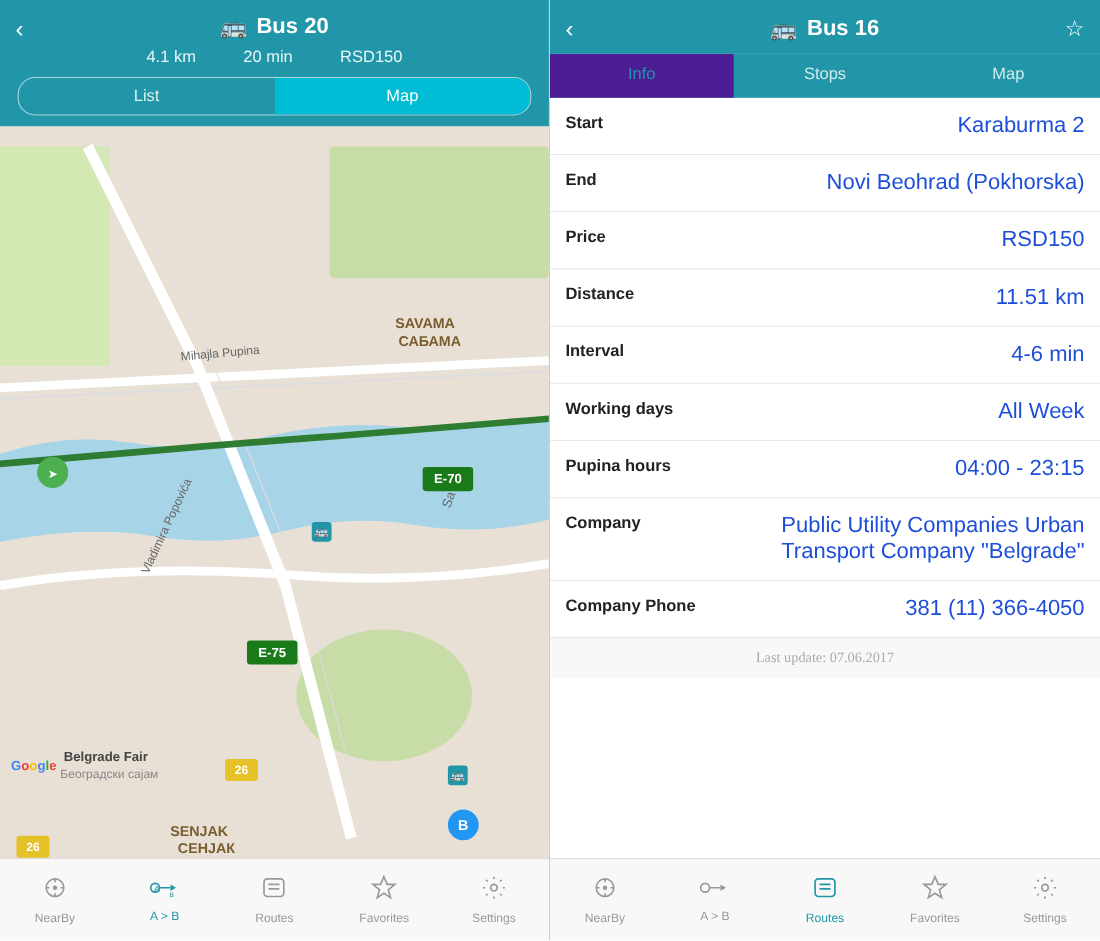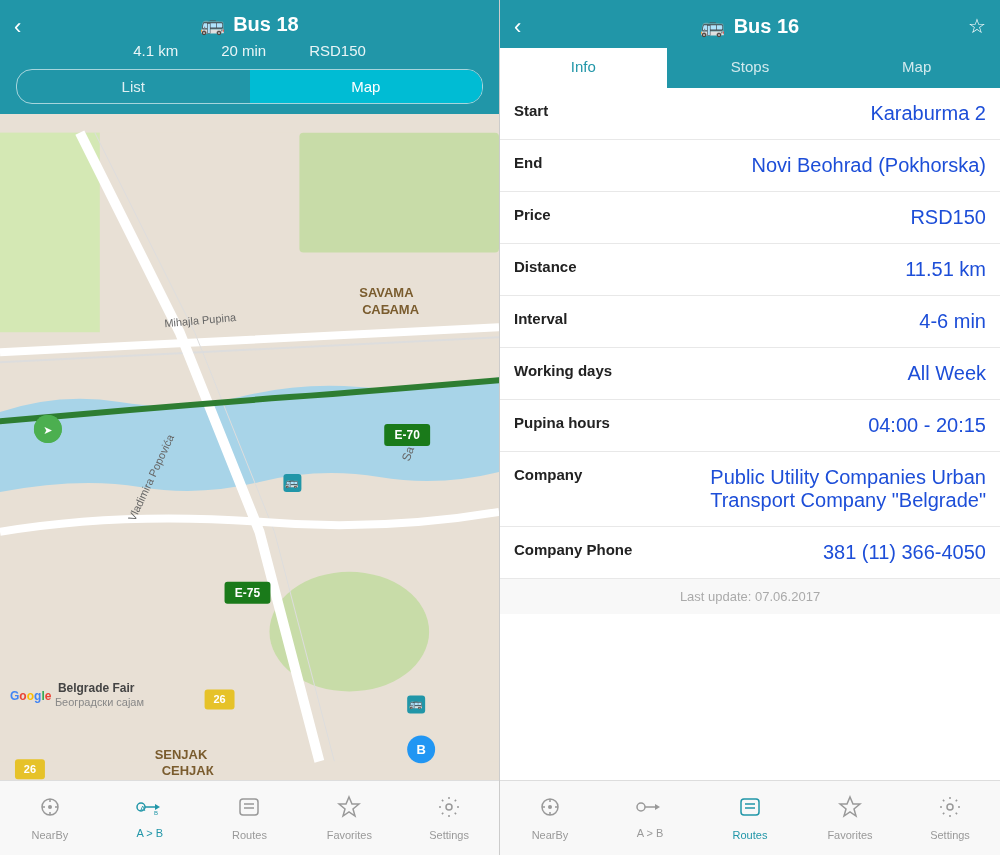--- a/index.html
+++ b/index.html
@@ -126,21 +126,21 @@
       flex: 1;
       padding: 10px 0;
       text-align: center;
       font-size: 15px;
       color: rgba(255,255,255,0.8);
       cursor: pointer;
       border-bottom: 3px solid transparent;
     }
     .right-tab.active {
       color: #fff;
-      background: #ffffff;
+      background: #4c1d95;
       color: #2196a8;
       font-weight: 500;
     }
     .info-content {
       flex: 1;
       overflow-y: auto;
       background: #fff;
     }
     .info-row {
       display: flex;
@@ -160,20 +160,21 @@
       color: #1d4ed8;
       text-align: right;
       max-width: 300px;
     }
     .last-update {
       padding: 10px 36px;
       font-size: 13px;
       color: #aaa;
       text-align: center;
       background: #f8f8f8;
+      font-family: Liberation Serif, serif;
     }
 
     
     .bottom-nav {
       height: 75px;
       background: #f8f8f8;
       border-top: 1px solid #ddd;
       display: flex;
       align-items: center;
     }
@@ -216,21 +217,21 @@
     .google-logo span:nth-child(6) { color: #EA4335; }
   </style>
 </head>
 <body>
 
 <div class="left-panel">
   <div class="left-header">
     <span class="back-btn">‹</span>
     <div class="title-row">
       <span class="bus-icon">🚌</span>
-      <span>Bus 18</span>
+      <span>Bus 20</span>
     </div>
     <div class="stats-row">
       <span>4.1 km</span>
       <span>20 min</span>
       <span>RSD150</span>
     </div>
     <div class="toggle-row">
       <button class="toggle-btn">List</button>
       <button class="toggle-btn active">Map</button>
     </div>
@@ -397,21 +398,21 @@
     <div class="info-row">
       <span class="label">Interval</span>
       <span class="value">4-6 min</span>
     </div>
     <div class="info-row">
       <span class="label">Working days</span>
       <span class="value">All Week</span>
     </div>
     <div class="info-row">
       <span class="label">Pupina hours</span>
-      <span class="value">04:00 - 20:15</span>
+      <span class="value">04:00 - 23:15</span>
     </div>
     <div class="info-row">
       <span class="label">Company</span>
       <span class="value">Public Utility Companies Urban Transport Company "Belgrade"</span>
     </div>
     <div class="info-row">
       <span class="label">Company Phone</span>
       <span class="value">381 (11) 366-4050</span>
     </div>
     <div class="last-update">Last update: 07.06.2017</div>

